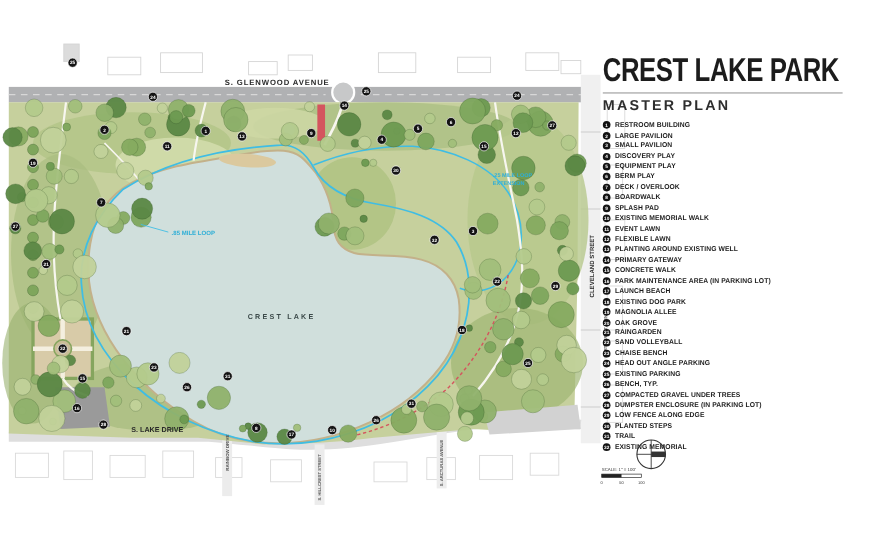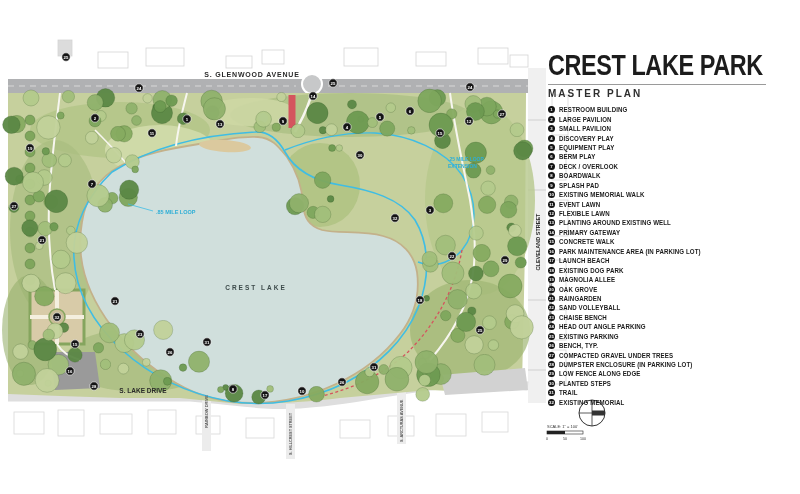--- a/index.html
+++ b/index.html
@@ -3,21 +3,21 @@
 <meta charset="utf-8">
 <style>
   html,body{margin:0;padding:0;}
   body{width:800px;height:494px;position:relative;background:#ffffff;overflow:hidden;
        font-family:"Liberation Sans",sans-serif;}
   #map{position:absolute;left:0;top:0;}
   .panel{position:absolute;left:548px;top:50px;width:220px;}
   .title{font-size:30px;font-weight:bold;color:#1c1c1c;letter-spacing:-0.5px;
          transform:scaleX(0.78);transform-origin:left top;white-space:nowrap;line-height:1;}
   .rule{border:none;border-top:1.5px solid #9a9a9a;margin:4px 0 3px 0;width:218px;}
-  .subtitle{font-size:10px;font-weight:bold;letter-spacing:2px;color:#2e2e2e;margin-bottom:6px;}
+  .subtitle{font-size:13px;font-weight:bold;letter-spacing:2px;color:#2e2e2e;margin-bottom:6px;}
   #legend{list-style:none;margin:0;padding:0;}
   #legend li{display:flex;align-items:center;height:9.45px;}
   .lnum{width:7px;height:7px;border-radius:50%;background:#141414;color:#fff;font-size:4.3px;
         font-weight:bold;display:flex;align-items:center;justify-content:center;flex:0 0 7px;}
   .llabel{font-size:6.4px;font-weight:bold;color:#1b1b1b;margin-left:4px;white-space:nowrap;
           transform:scaleX(0.96);transform-origin:left center;letter-spacing:0.1px;}
   text{font-family:"Liberation Sans",sans-serif;}
 </style>
 </head>
 <body>

